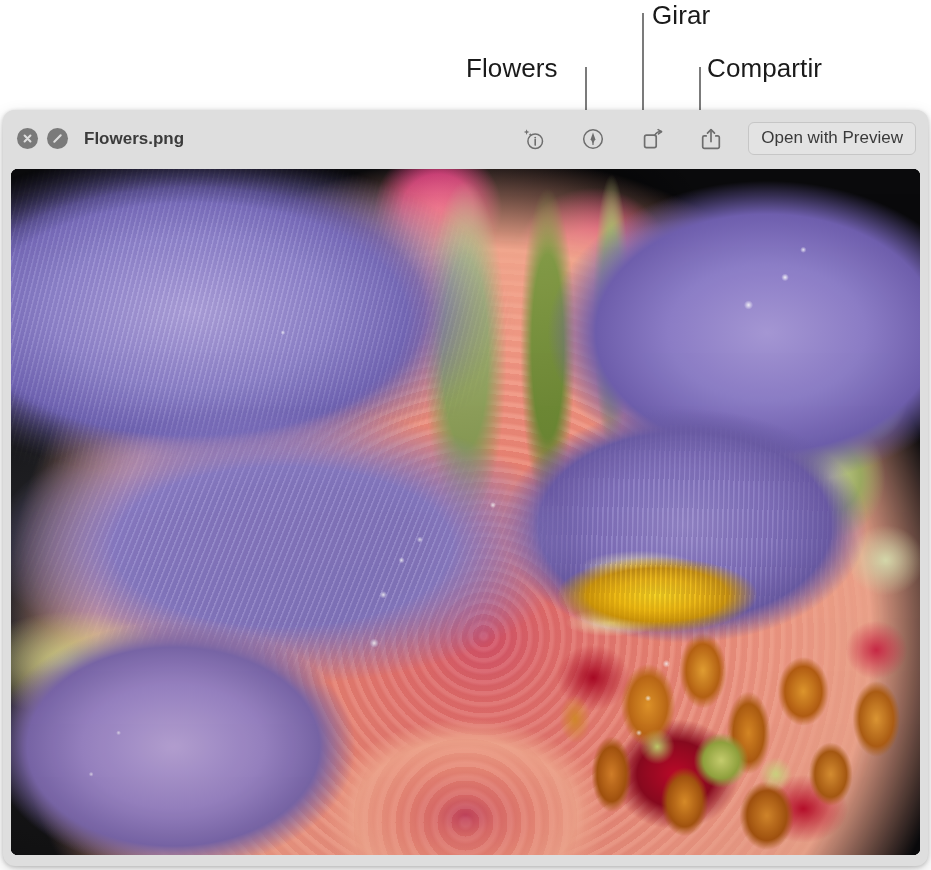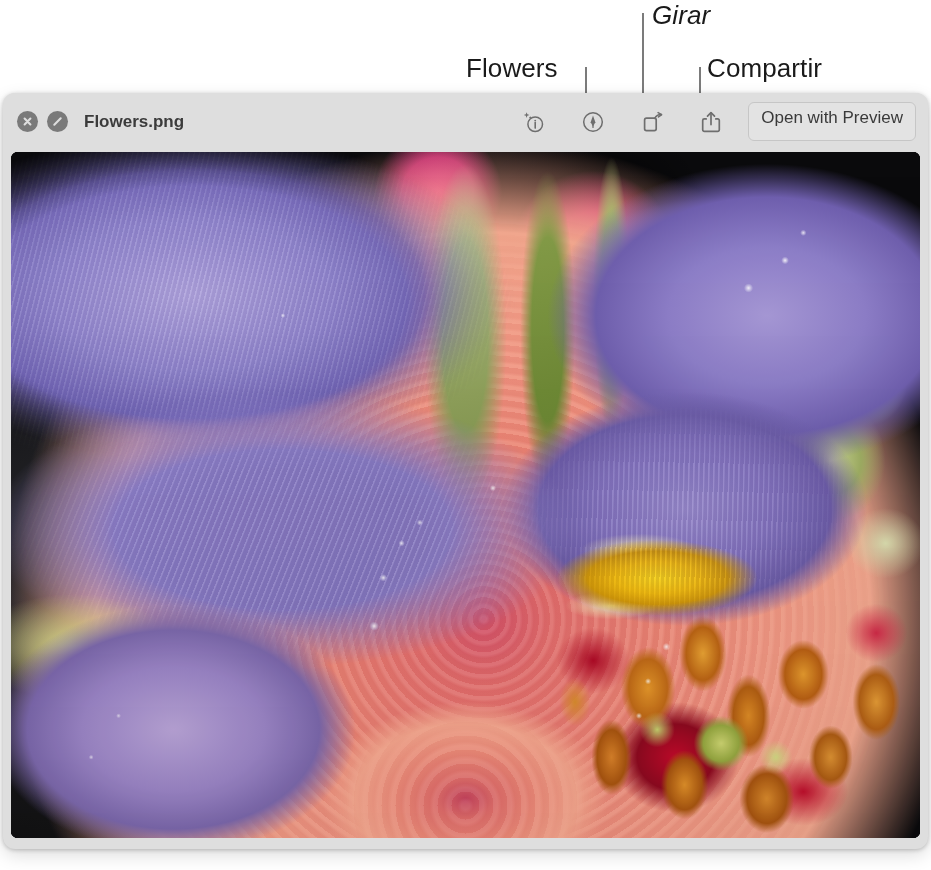--- a/index.html
+++ b/index.html
@@ -34,21 +34,21 @@
   .leader-line {
     position: absolute;
     width: 2px;
     background: #7b7b7b;
   }
 
   
   #ql-window {
     position: absolute;
     left: 3px;
-    top: 93px;
+    top: 110px;
     width: 925px;
     height: 756px;
     background: #dedede;
     border-radius: 12px;
     box-shadow: 0 1px 4px rgba(0,0,0,0.22), 0 6px 18px rgba(0,0,0,0.14);
     overflow: hidden;
     box-sizing: border-box;
   }
 
   #ql-toolbar {
@@ -107,21 +107,21 @@
     cursor: pointer;
   }
   .tb-icon svg { display: block; }
 
   #open-with-btn {
     font-size: 17px;
     color: #3a3a3a;
     background: #e3e3e3;
     border: 1px solid #c6c6c6;
     border-radius: 6px;
-    padding: 5px 12px 12px 12px;
+    padding: 5px 12px 6px 12px;
     white-space: nowrap;
     cursor: pointer;
     font-family: "Liberation Sans", sans-serif;
     line-height: 1.15;
   }
 
   
   #photo-wrap {
     position: absolute;
     left: 8px;
@@ -353,21 +353,21 @@
   }
 </style>
 </head>
 <body>
 
 <div id="callouts">
 
   <div class="callout-label" style="left:466px; top:53px;">Flowers</div>
   <div class="leader-line" style="left:585px; top:67px; height:72px;"></div>
 
-  <div class="callout-label" style="left:652px; top:0px;font-style:italic;">Girar</div>
+  <div class="callout-label" style="left:652px; top:0px;">Girar</div>
   <div class="leader-line" style="left:642px; top:13px; height:126px;"></div>
 
   <div class="callout-label" style="left:707px; top:53px;text-align:center;">Compartir</div>
   <div class="leader-line" style="left:699px; top:67px; height:72px;"></div>
 </div>
 
 <div id="ql-window">
 
   <div id="ql-toolbar">
 

